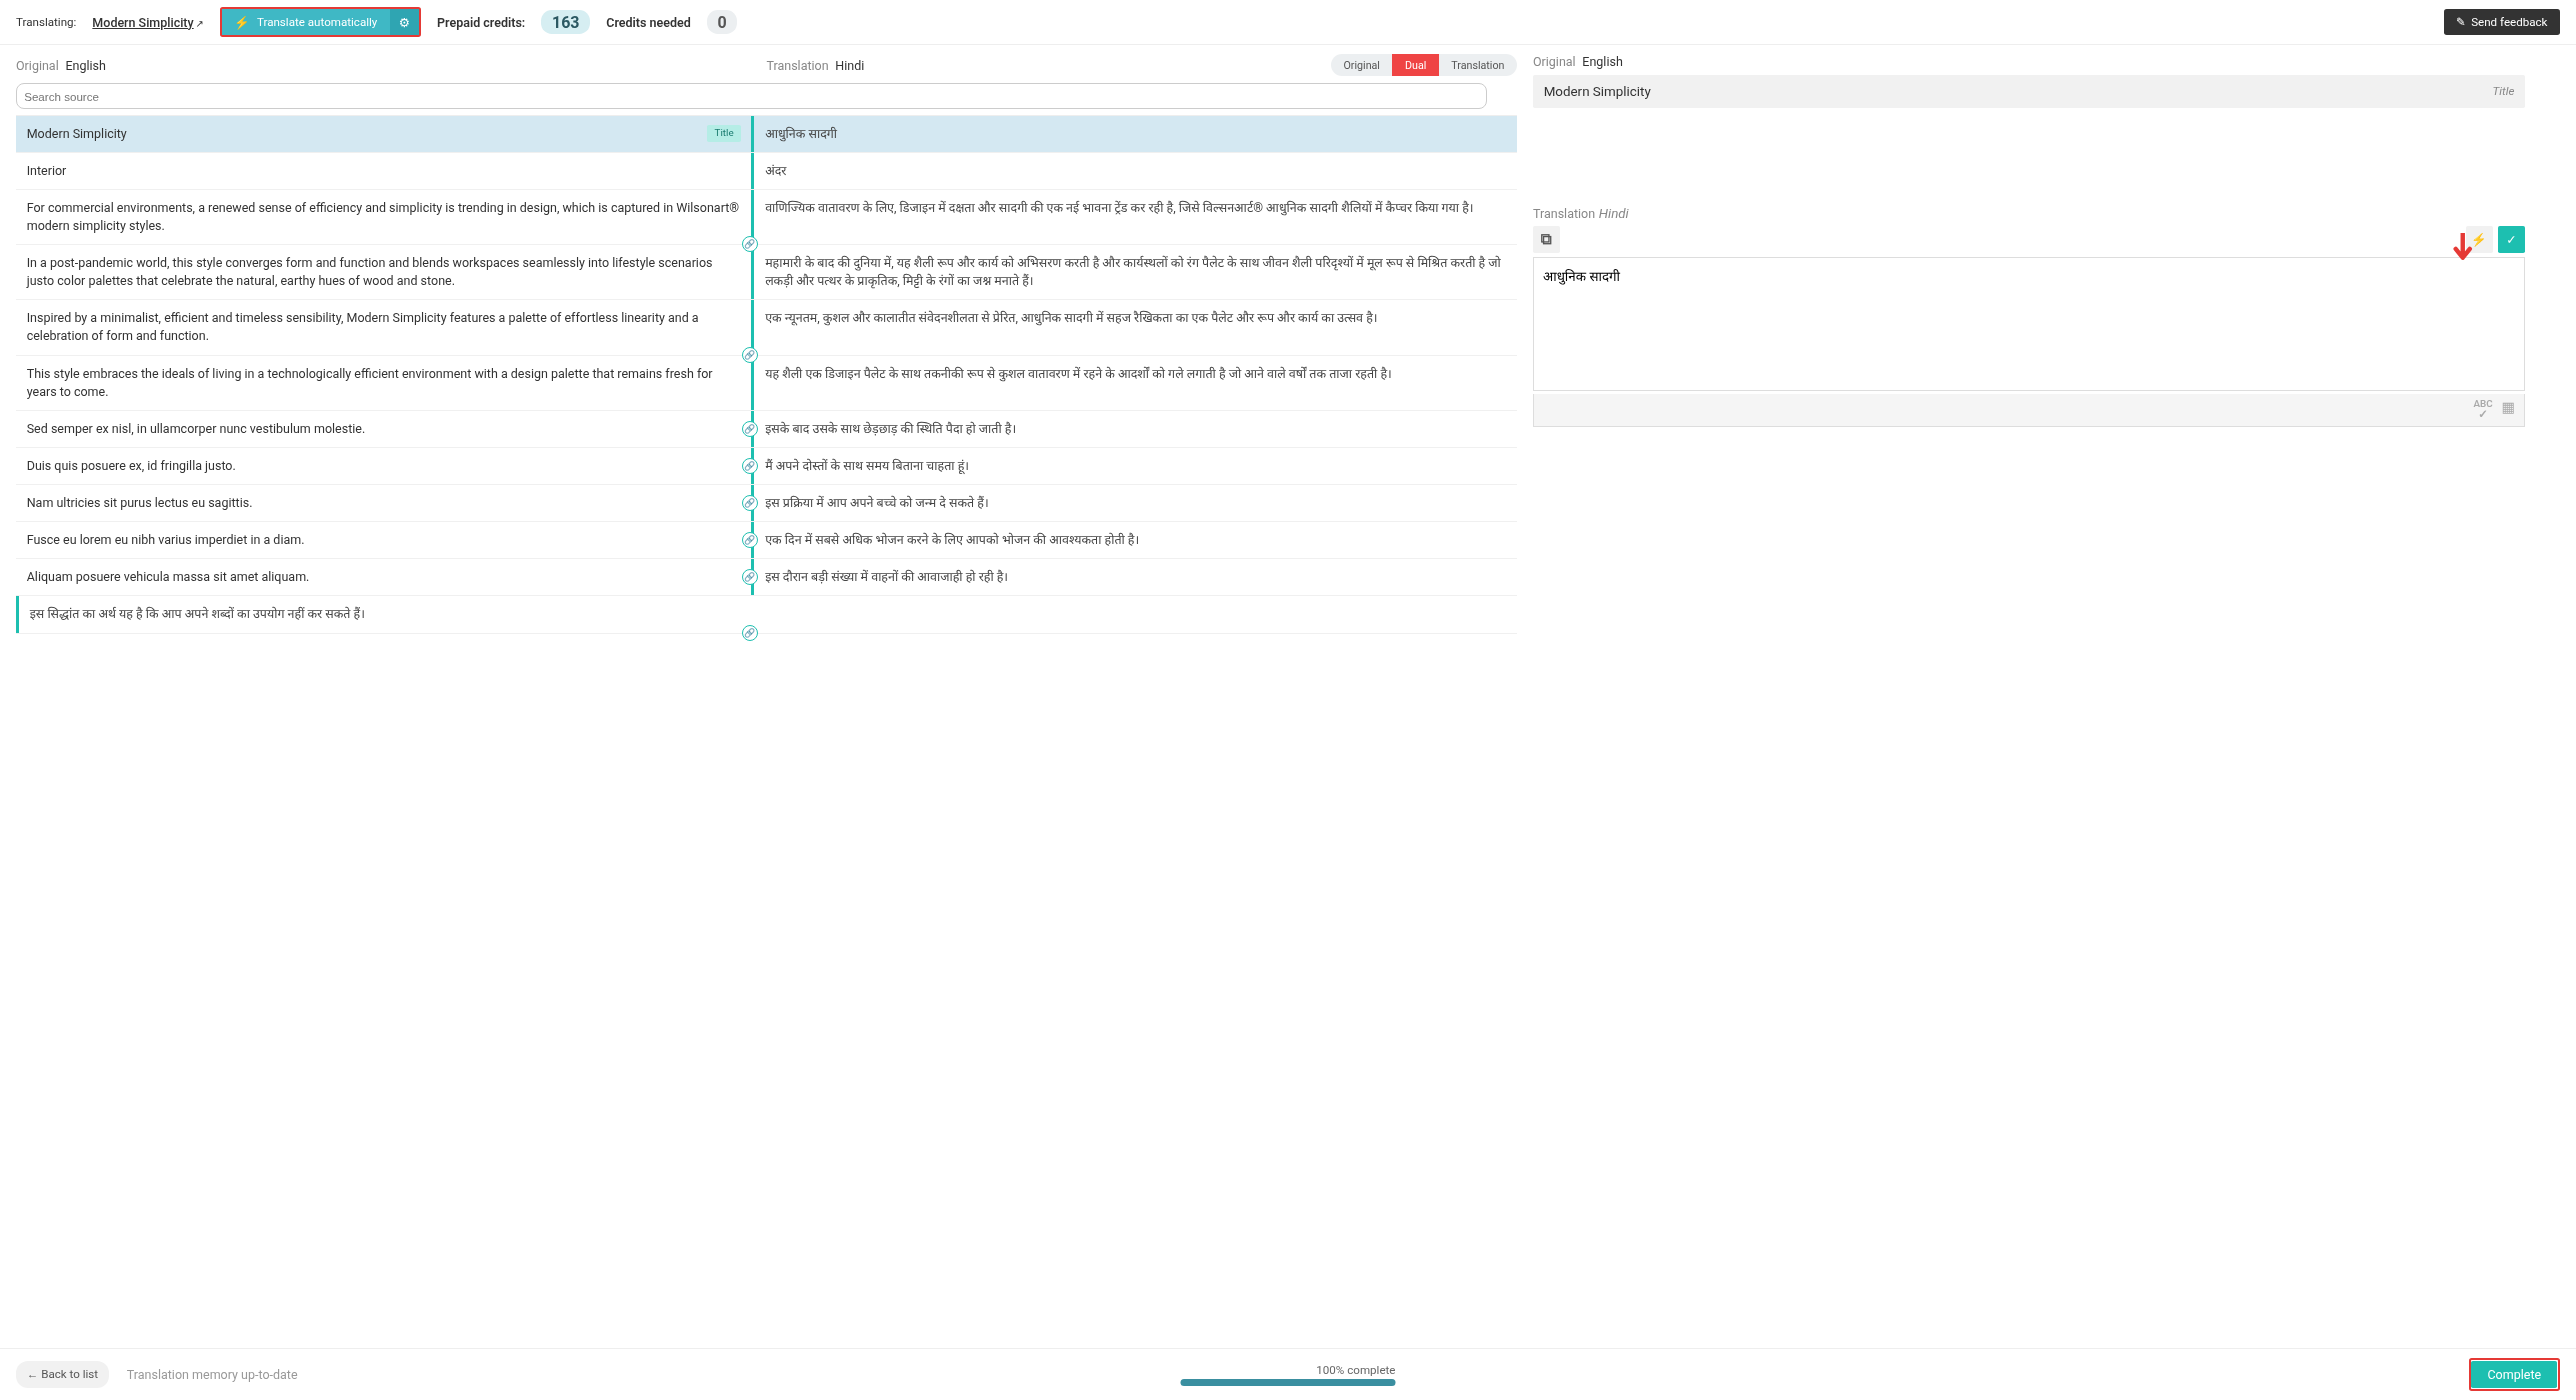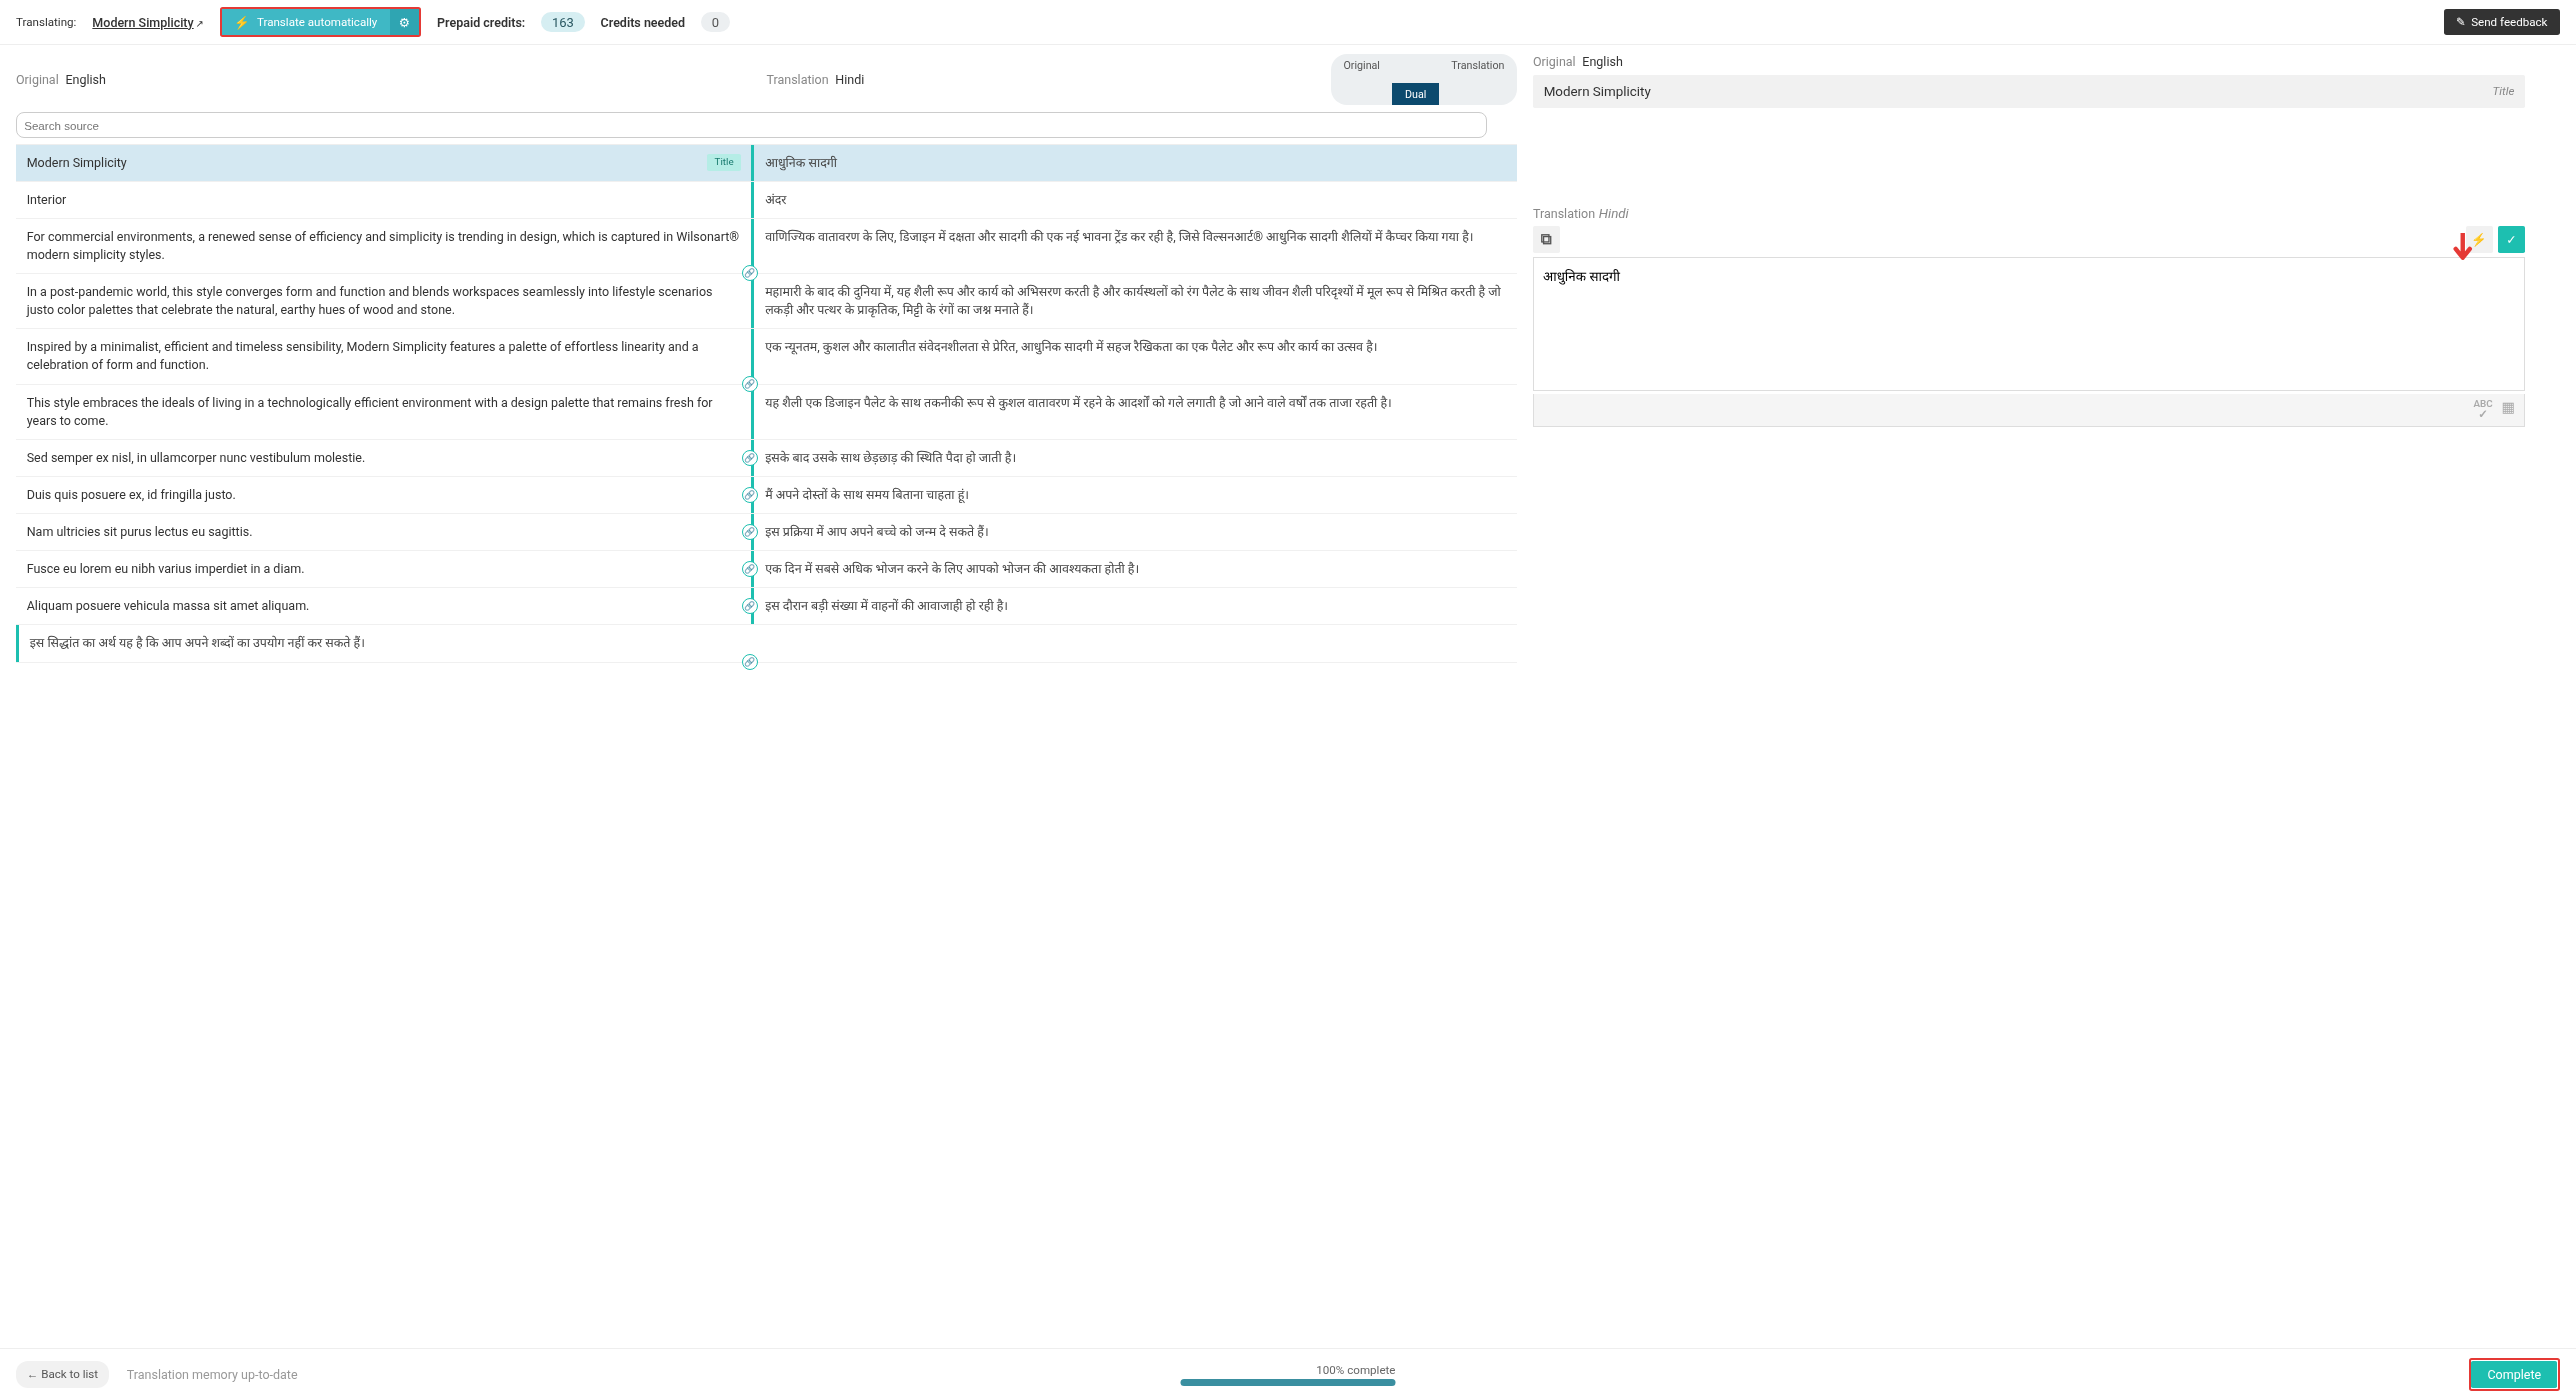--- a/index.html
+++ b/index.html
@@ -6,38 +6,38 @@
 body { font-family: -apple-system, BlinkMacSystemFont, "Segoe UI", Roboto, Helvetica, Arial, sans-serif; font-size: 12.5px; color: #333; background: #fff; }
 .topbar { display: flex; align-items: center; padding: 7.2px 16px; gap: 16px; border-bottom: 0.9px solid #eee; }
 .topbar .label { font-size: 11.6px; }
 .doc-link { text-decoration: underline; font-weight: 500; }
 .external-icon { font-size: 9.8px; margin-left: 1.8px; }
 .translate-btn-group { display: flex; border: 2.7px solid #e53935; border-radius: 2.7px; }
 .translate-btn { background: #3fb8c5; color: #fff; padding: 5.4px 12.5px; display: flex; align-items: center; gap: 7.2px; font-size: 11.6px; cursor: pointer; }
 .translate-btn .bolt { font-size: 12.5px; }
 .translate-settings { background: #2fa5b2; color: #fff; padding: 5.4px 9px; display: flex; align-items: center; cursor: pointer; }
 .credits-label { font-weight: 600; font-size: 12.5px; }
-.badge { background: #d6eef2; color: #2b5862; padding: 2.7px 10.7px; border-radius: 10.7px; font-weight: 400; font-size: 13px; }
+.badge { background: #d6eef2; color: #2b5862; padding: 2.7px 10.7px; border-radius: 10.7px; font-weight: 700; font-size: 16px; }
 .badge.grey { background: #eceff1; color: #555; }
 .spacer { flex: 1; }
 .feedback-btn { background: #333; color: #fff; padding: 6.3px 12.5px; border-radius: 2.7px; display: flex; align-items: center; gap: 5.4px; cursor: pointer; font-size: 11.6px; }
 
 .main { display: flex; padding: 9px 16px 0 16px; gap: 16px; height: calc(100vh - 98px); overflow: hidden; }
 .col-left { flex: 0 0 59%; display: flex; flex-direction: column; overflow: hidden; }
 .col-right { flex: 0 0 39%; display: flex; flex-direction: column; }
 
 .col-headers { display: flex; align-items: center; margin-bottom: 7.2px; }
 .col-header { font-size: 12.5px; }
 .col-header .light { color: #888; margin-right: 3.6px; }
 .col-header .strong { font-weight: 400; }
 .col-header.left-h { flex: 0 0 50%; }
 .col-header.right-h { flex: 1; }
 .view-toggle { display: flex; background: #eceff1; border-radius: 16px; overflow: hidden; }
 .view-toggle .opt { padding: 4.5px 12.5px; font-size: 10.7px; color: #555; cursor: pointer; }
-.view-toggle .opt.active { background: #0c4a6e; color: #fff; margin-top: 29px; }
+.view-toggle .opt.active { background: #ef4444; color: #fff; }
 
 .search-input { width: 98%; padding: 5.4px 7.2px; border: 0.9px solid #ccc; border-radius: 8px; font-size: 11.6px; margin-bottom: 5.4px; }
 
 .dual-table { flex: 1; overflow-y: auto; border-top: 0.9px solid #eee; }
 .row { display: flex; border-bottom: 0.9px solid #f0f0f0; position: relative; }
 .row.selected { background: #d4e8f2; }
 .cell-src, .cell-tgt { padding: 9px 10.7px; font-size: 12.5px; line-height: 1.45; }
 .cell-src { flex: 0 0 49%; color: #333; display: flex; align-items: flex-start; }
 .cell-src .src-text { flex: 1; }
 .cell-tgt { flex: 1; border-left: 3.6px solid #1dbfb0; color: #444; }

